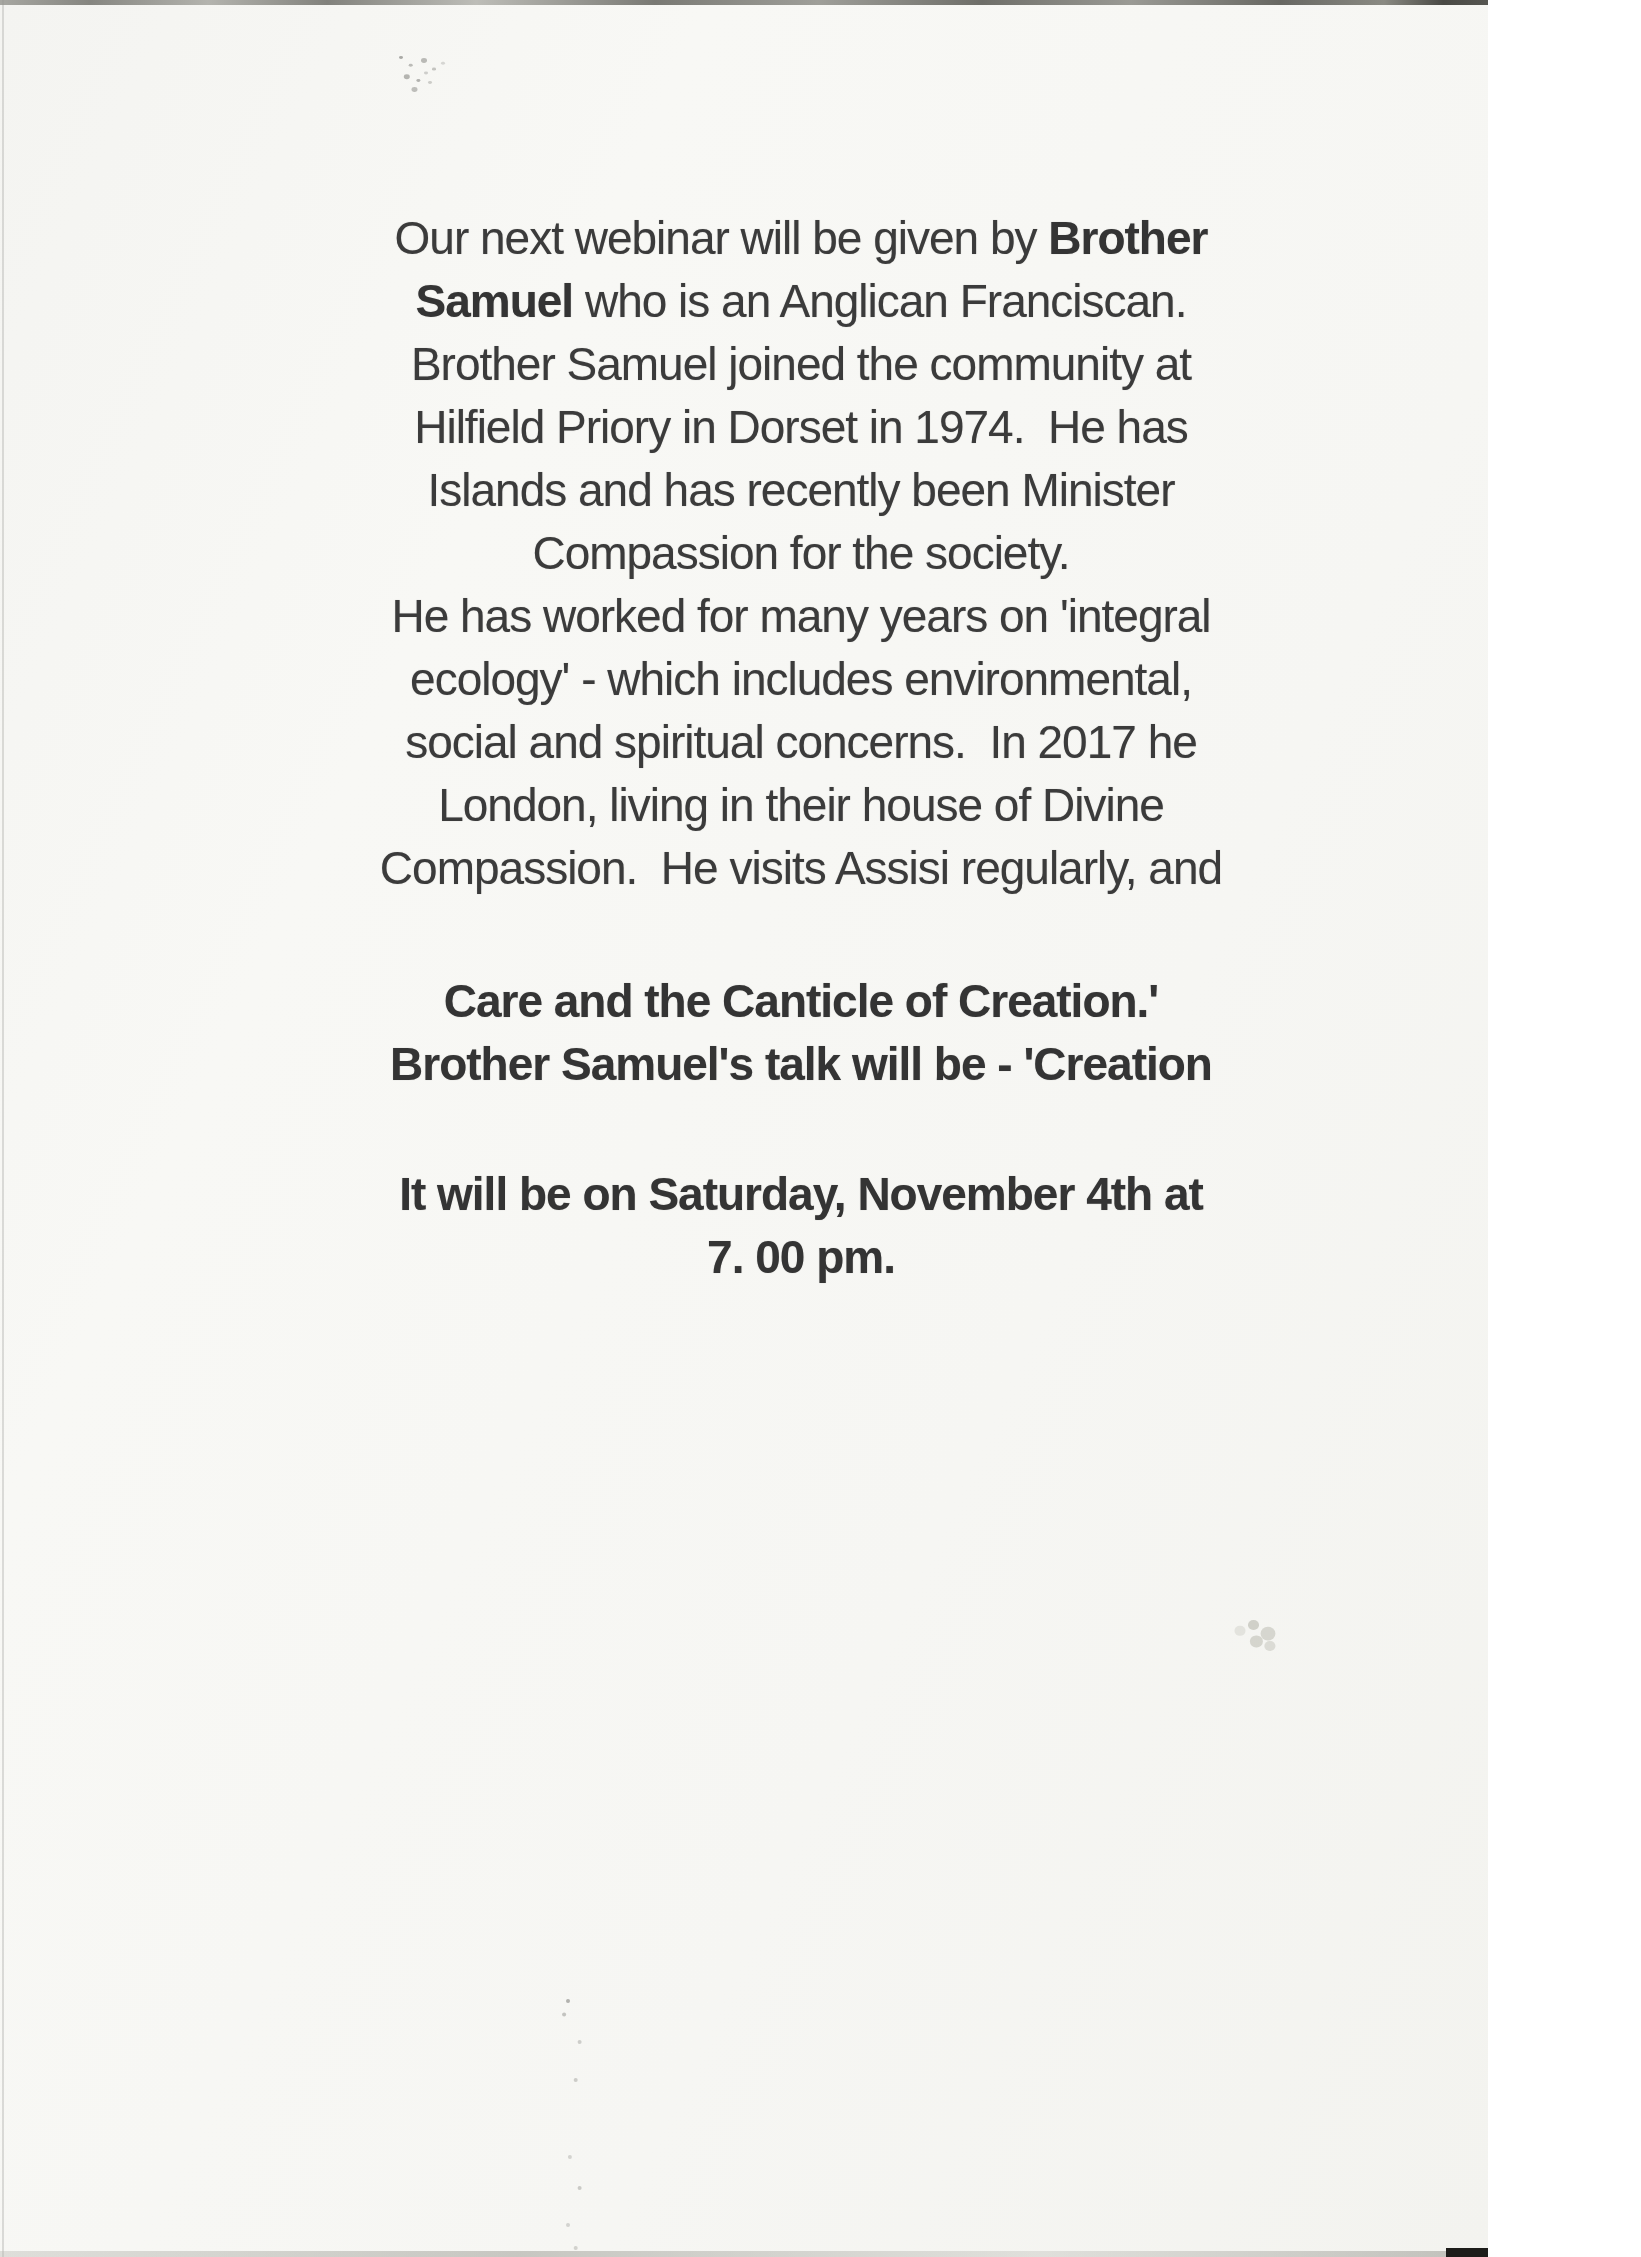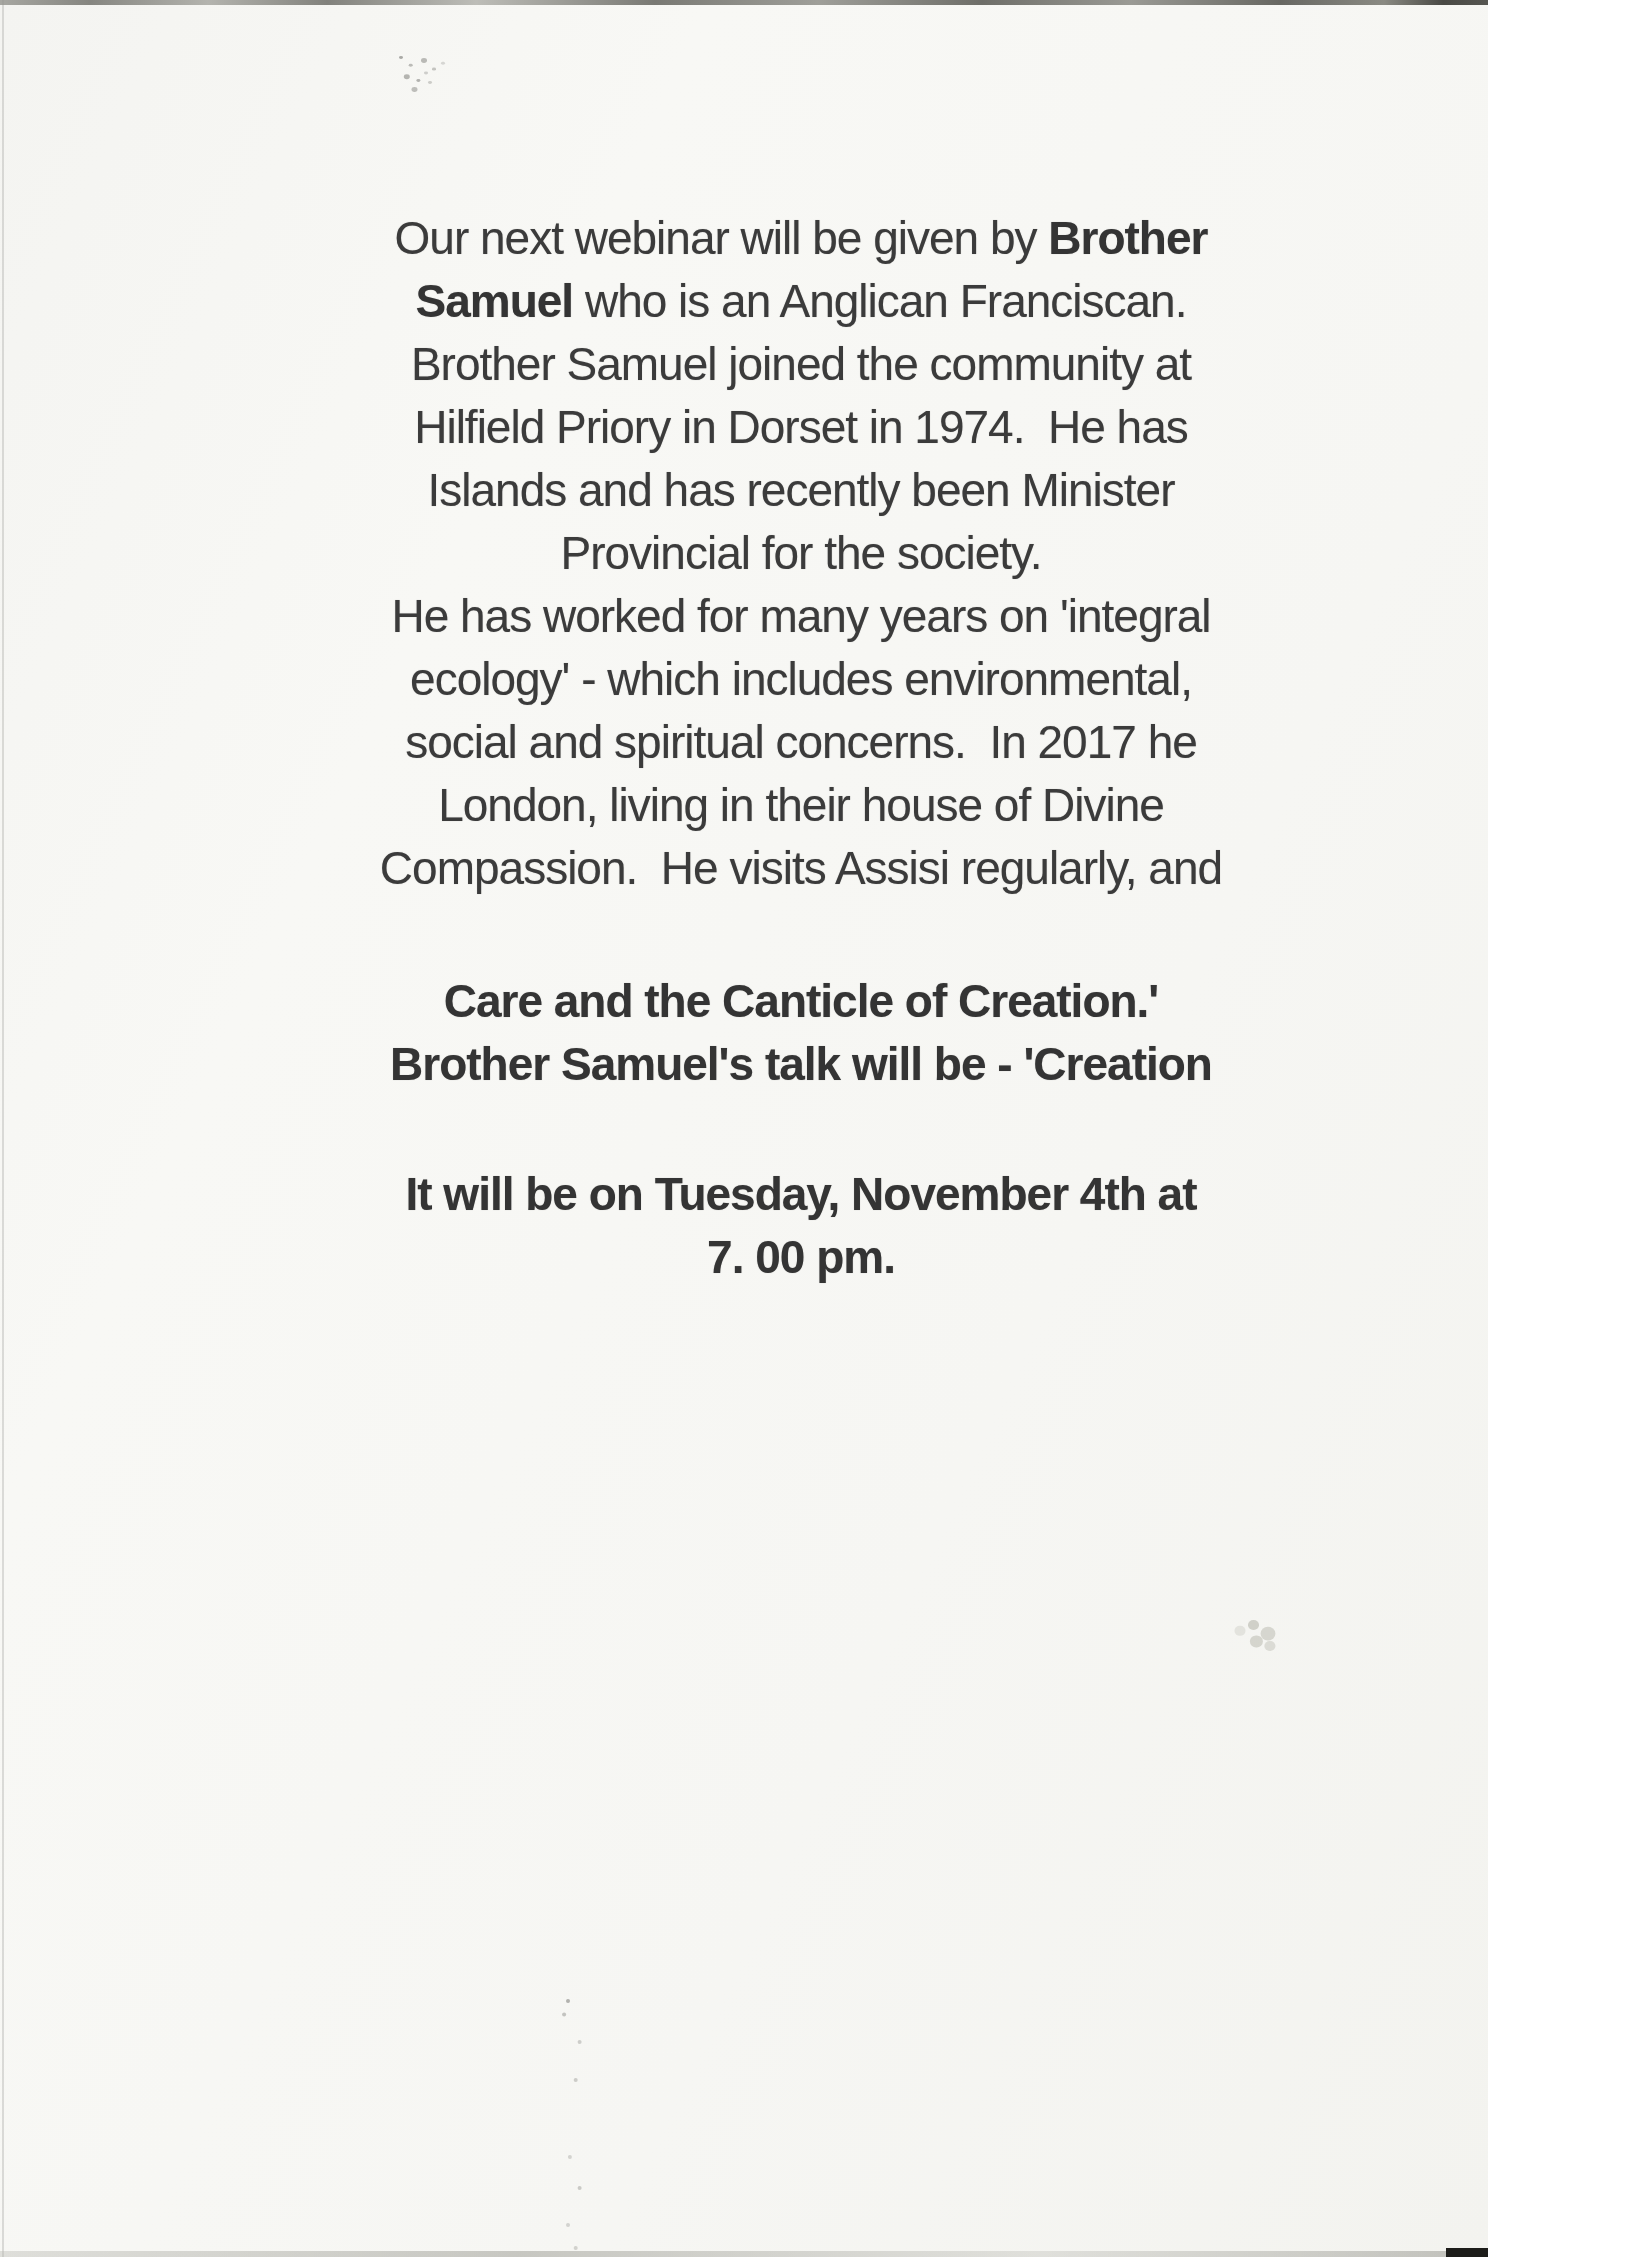--- a/index.html
+++ b/index.html
@@ -117,34 +117,34 @@
   <div class="speck smudge-c"></div>
 
   <section class="textblock">
 
     <p class="para">
       <span class="line"><span class="seg">Our next webinar will be given by </span><span class="seg bold">Brother</span></span>
       <span class="line"><span class="seg bold">Samuel</span><span class="seg"> who is an Anglican Franciscan.</span></span>
       <span class="line"><span class="seg">Brother Samuel joined the community at</span></span>
       <span class="line"><span class="seg">Hilfield Priory in Dorset in 1974.  He has</span></span>
       <span class="line"><span class="seg">Islands and has recently been Minister</span></span>
-      <span class="line"><span class="seg">Provincial for the society.</span></span>
+      <span class="line"><span class="seg">Compassion for the society.</span></span>
       <span class="line"><span class="seg">He has worked for many years on 'integral</span></span>
       <span class="line"><span class="seg">ecology' - which includes environmental,</span></span>
       <span class="line"><span class="seg">social and spiritual concerns.  In 2017 he</span></span>
       <span class="line"><span class="seg">London, living in their house of Divine</span></span>
       <span class="line"><span class="seg">Compassion.  He visits Assisi regularly, and</span></span>
     </p>
 
     <p class="para bold gap1">
       <span class="line"><span class="seg">Care and the Canticle of Creation.'</span></span>
       <span class="line"><span class="seg">Brother Samuel's talk will be - 'Creation</span></span>
     </p>
 
     <p class="para bold gap2">
-      <span class="line"><span class="seg">It will be on Tuesday, November 4th at</span></span>
+      <span class="line"><span class="seg">It will be on Saturday, November 4th at</span></span>
       <span class="line"><span class="seg">7. 00 pm.</span></span>
     </p>
 
   </section>
 
 </main>
 
 
 </body></html>

